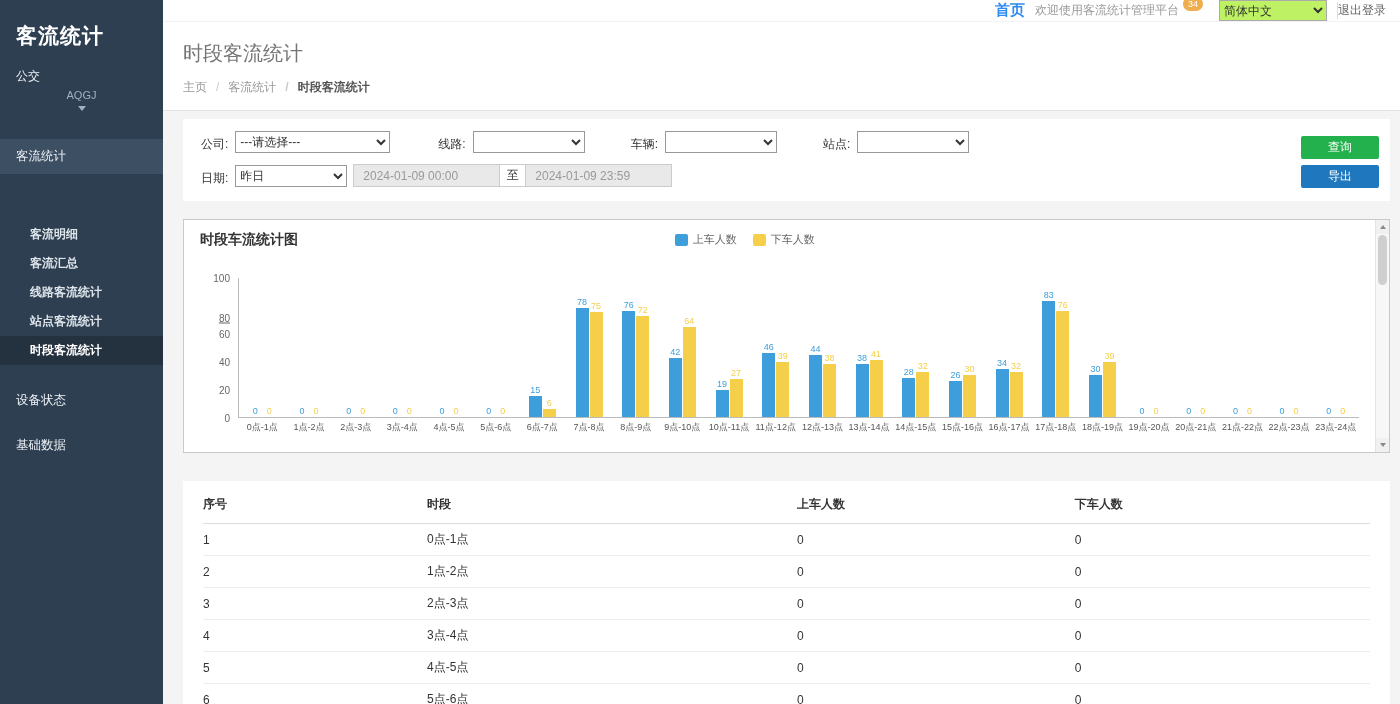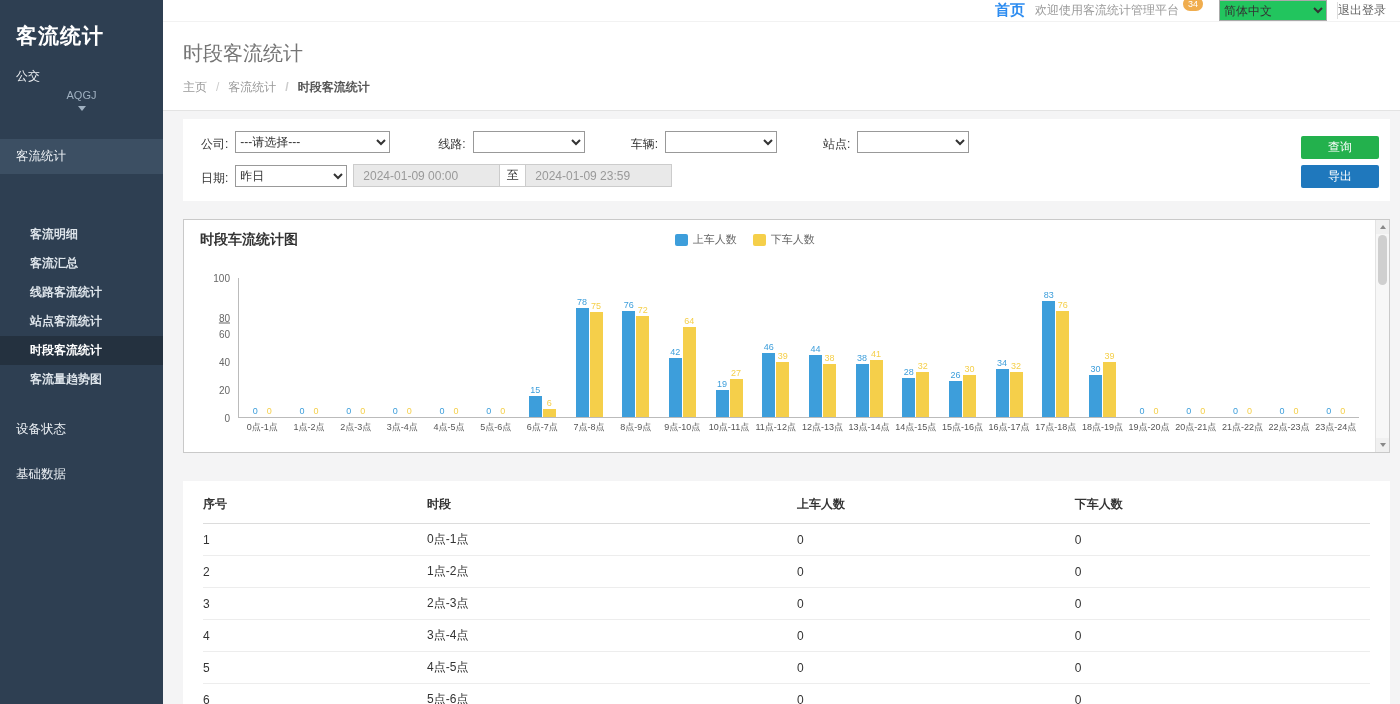--- a/index.html
+++ b/index.html
@@ -19,21 +19,21 @@
   .nav-item { padding:6px 16px 6px 30px; font-size:12px; color:#dde4ea; cursor:pointer; font-weight:bold; }
   .nav-item.active { background:#24313f; color:#ffffff; }
   .nav-sub { padding:4px 0 8px;margin-top:42px; }
 
   
   .main { flex:1; display:flex; flex-direction:column; }
   .topbar { height:40px; background:#fff; display:flex; align-items:center; justify-content:flex-end; gap:10px; padding-right:14px; font-size:12px; color:#999; border-bottom:1px solid #f2f2f2; }
   .home-link { font-size:15px; text-decoration:none; cursor:pointer; font-weight:bold; }
   .welcome { color:#9a9a9a; font-size:12px; }
   .badge { color:#fff; font-size:9px; border-radius:8px; padding:2px 5px; position:relative; top:-7px; left:-6px; }
-  .lang-select { width:108px; height:21px; font-size:12px; color:#333; border:1px solid #aaa; background:#22c55e; font-family:"Liberation Sans", sans-serif; }
+  .lang-select { width:108px; height:21px; font-size:12px; color:#333; border:1px solid #aaa; background:#bef264; font-family:"Liberation Sans", sans-serif; }
   .logout { color:#666; font-size:12px; cursor:pointer; border-left:1px solid #ddd; padding-left:0; }
 
   .page-head { background:#fff; padding:18px 20px 14px; border-bottom:1px solid #e3e3e3; }
   .page-title { font-size:20px; font-weight:normal; color:#757575; }
   .breadcrumb { margin-top:12px; font-size:12px; color:#aaa; display:flex; align-items:center; }
   .crumb { color:#999; cursor:pointer; }
   .crumb + .crumb::before { content:"/"; margin:0 9px; color:#ccc; cursor:default; }
   .crumb.current { color:#555; font-weight:bold; cursor:default; }
 
   .content { padding:8px 10px 0 20px; }
@@ -97,21 +97,20 @@
       <span class="caret"></span>
     </div>
     <nav class="nav">
       <div class="nav-section expanded">客流统计</div>
       <div class="nav-sub">
         <div class="nav-item">客流明细</div>
         <div class="nav-item">客流汇总</div>
         <div class="nav-item">线路客流统计</div>
         <div class="nav-item">站点客流统计</div>
         <div class="nav-item active">时段客流统计</div>
-        <div class="nav-item">客流量趋势图</div>
       </div>
       <div class="nav-section plain">设备状态</div>
       <div class="nav-section plain">基础数据</div>
     </nav>
   </aside>
 
   <div class="main">
 
     <header class="topbar">
       <a class="home-link" style="color: rgb(45, 140, 240);">首页</a>

